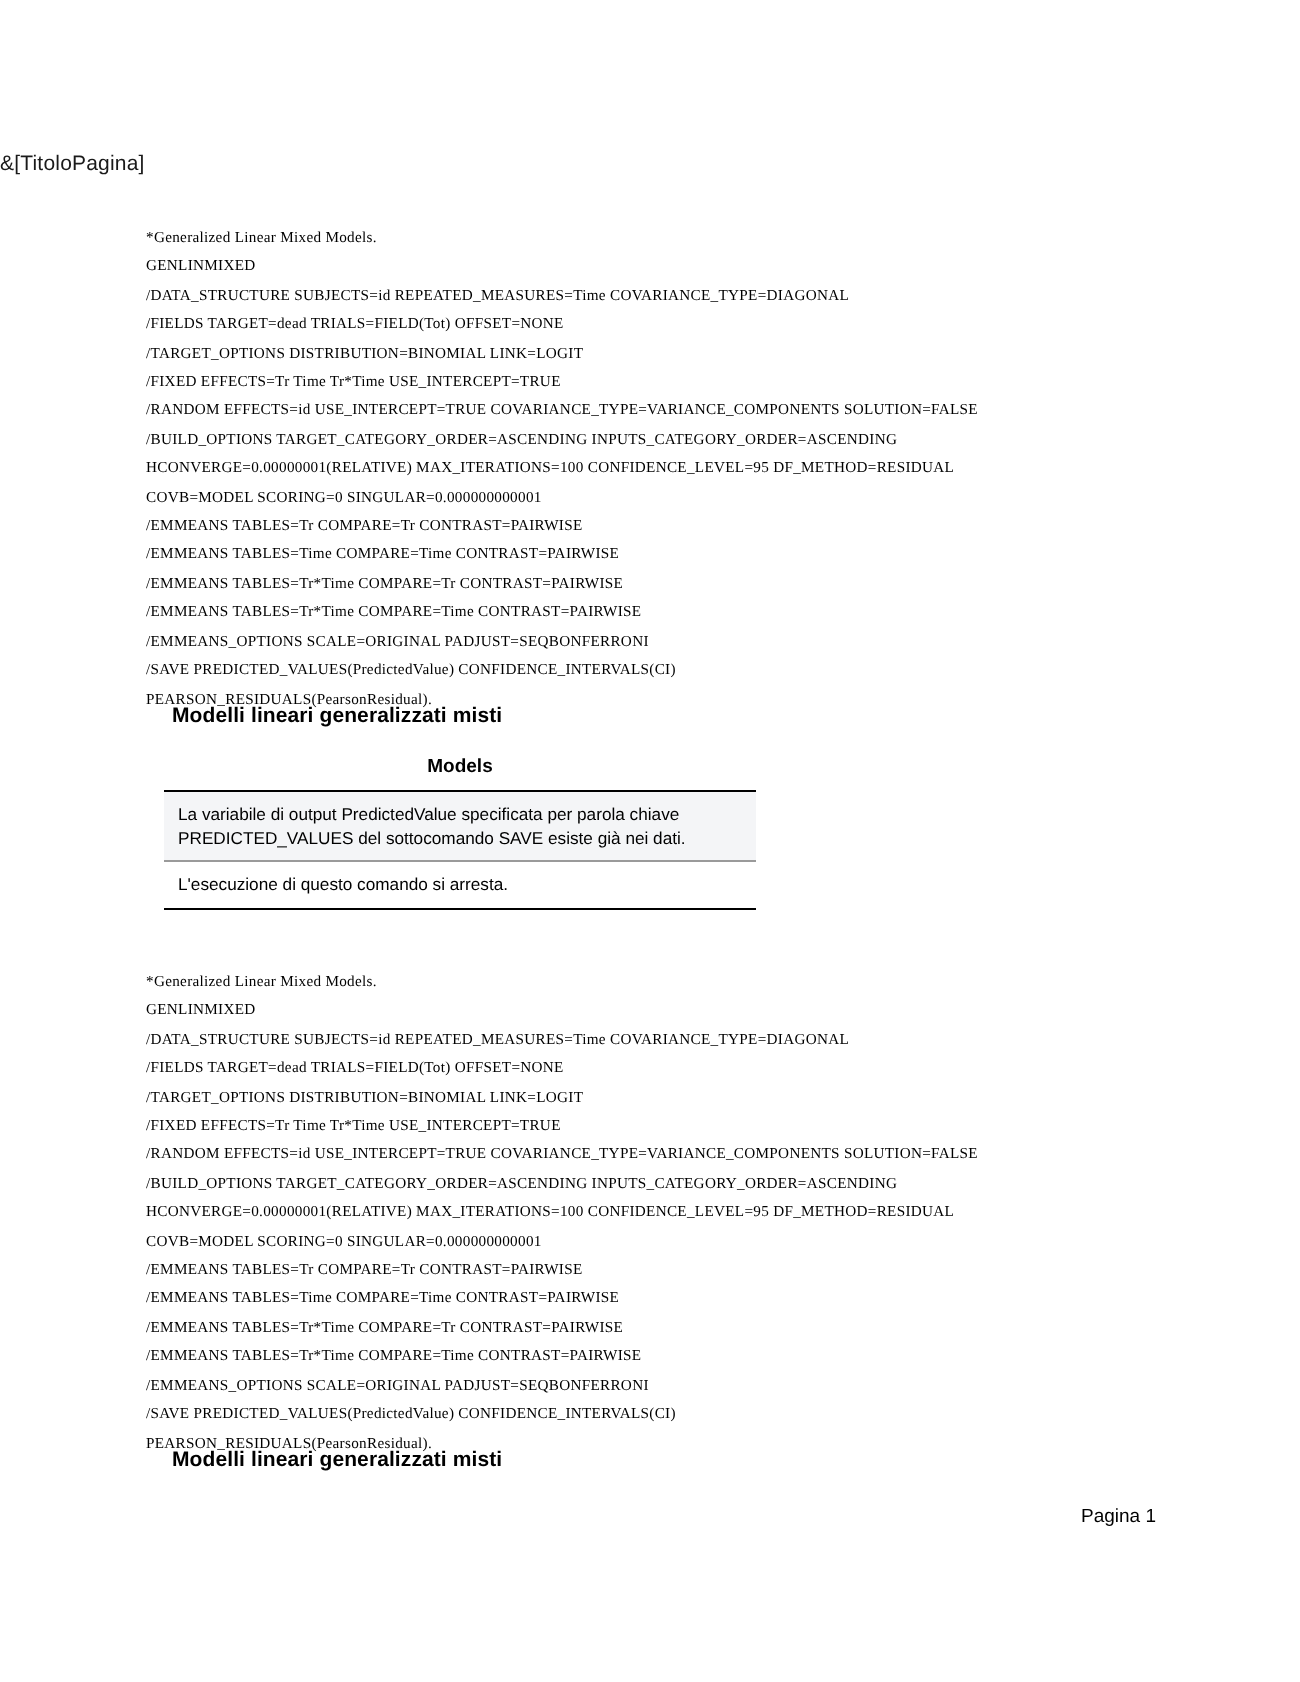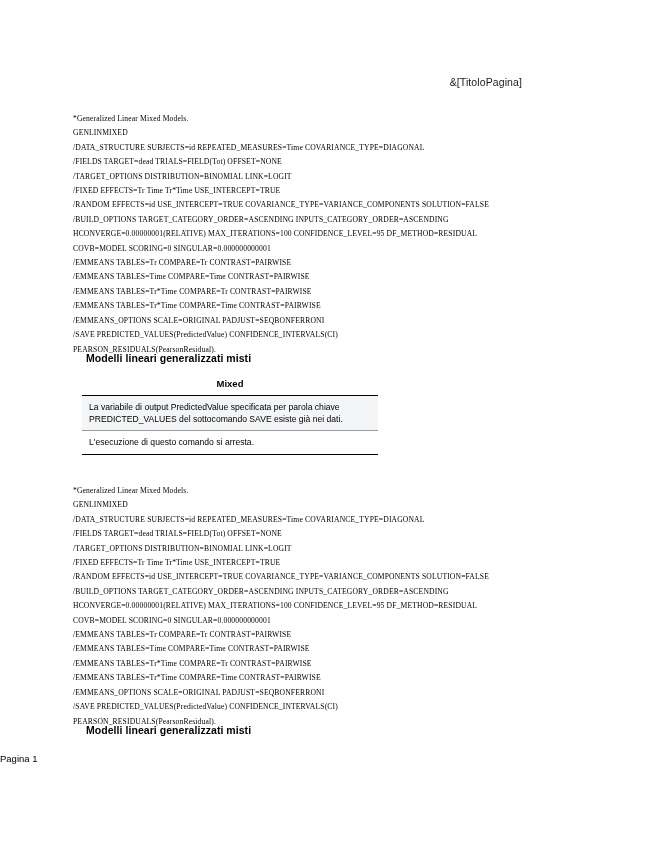--- a/index.html
+++ b/index.html
@@ -22,21 +22,21 @@
     inset: 0;
     background: #ffffff;
   }
 
   
   .page-header {
     position: absolute;
     top: 76px;
     left: 0;
     width: 522px;
-    text-align: right;
+    text-align: left;
     font-size: 10.5px;
     font-weight: 400;
     letter-spacing: 0.1px;
     color: #1a1a1a;
   }
 
   
   .syntax-block {
     position: absolute;
     left: 73px;
@@ -100,21 +100,21 @@
   .warn-cell-sub {
     background: #ffffff;
   }
 
   
   .page-footer {
     position: absolute;
     left: 0;
     top: 753px;
     width: 650px;
-    text-align: left;
+    text-align: right;
     padding-right: 72px;
     box-sizing: border-box;
     font-size: 9.5px;
     color: #000000;
   }
 </style>
 </head>
 <body>
 
 <div class="page">
@@ -137,21 +137,21 @@
       <div class="syntax-line">/EMMEANS TABLES=Tr*Time COMPARE=Tr CONTRAST=PAIRWISE</div>
       <div class="syntax-line">/EMMEANS TABLES=Tr*Time COMPARE=Time CONTRAST=PAIRWISE</div>
       <div class="syntax-line">/EMMEANS_OPTIONS SCALE=ORIGINAL PADJUST=SEQBONFERRONI</div>
       <div class="syntax-line">/SAVE PREDICTED_VALUES(PredictedValue) CONFIDENCE_INTERVALS(CI)</div>
       <div class="syntax-line">PEARSON_RESIDUALS(PearsonResidual).</div>
     </div>
 
   <div class="section-heading" id="heading-1">Modelli lineari generalizzati misti</div>
 
   <div class="warnings-wrap">
-    <div class="warnings-title">Mixed</div>
+    <div class="warnings-title">Models</div>
     <table class="warnings-table">
       <tbody>
         <tr>
           <td class="warn-cell-main">La variabile di output PredictedValue specificata per parola chiave PREDICTED_VALUES del sottocomando SAVE esiste già nei dati.</td>
         </tr>
         <tr>
           <td class="warn-cell-sub">L'esecuzione di questo comando si arresta.</td>
         </tr>
       </tbody>
     </table>

